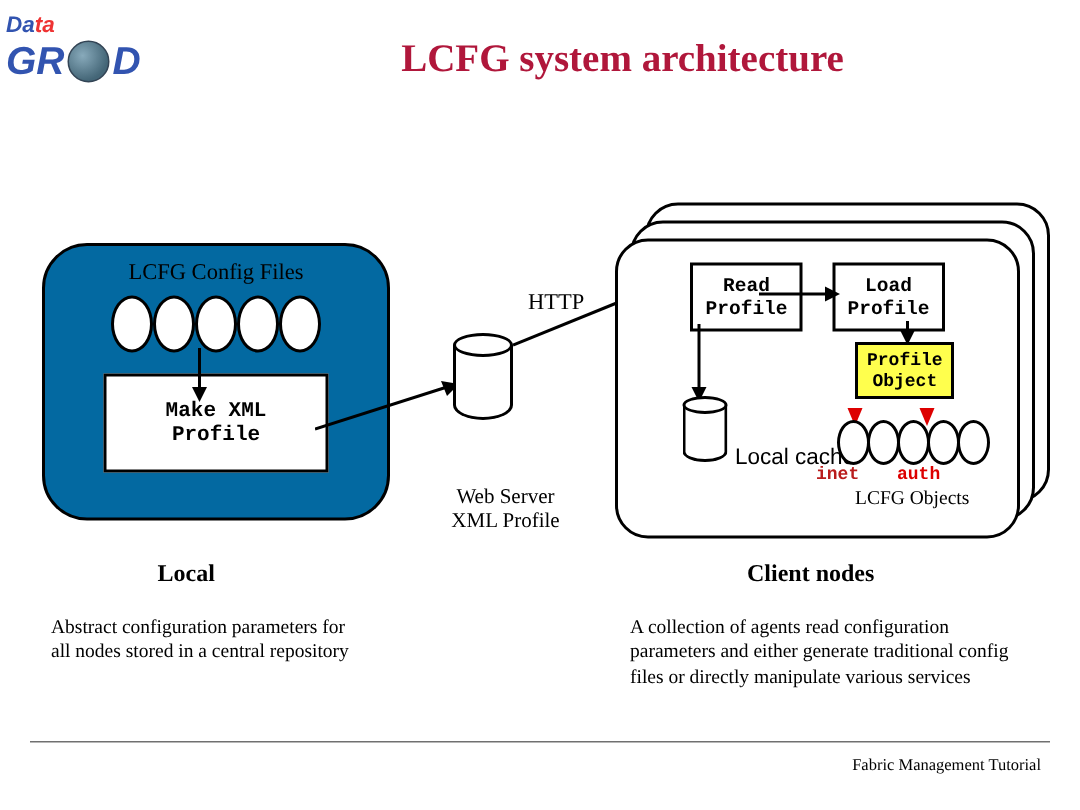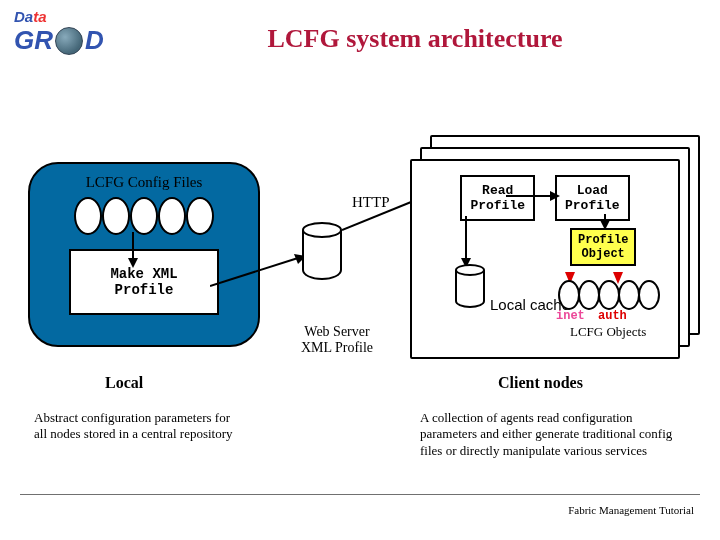--- a/index.html
+++ b/index.html
@@ -1,18 +1,18 @@
 <!DOCTYPE html>
 <html><head>
 <meta charset="utf-8">
 <style>
   * { margin: 0; padding: 0; box-sizing: border-box; }
   body { width: 720px; height: 540px; background: #fff; font-family: Arial, sans-serif; position: relative; overflow: hidden; }
   
-  .logo { position: absolute; top: 8px; left: 14px; width: 95px; height: 50px; }
+  .logo { position: absolute; top: 8px; left: 4px; width: 95px; height: 50px; }
   .logo-data { font-size: 15px; font-weight: bold; font-style: italic; }
   .logo-d1 { color: #3254b0; }
   .logo-d2 { color: #e33; }
   .logo-grid { font-size: 26px; font-weight: bold; font-style: italic; color: #3254b0; display: flex; align-items: center; }
   .logo-globe { width: 28px; height: 28px; border-radius: 50%; background: radial-gradient(circle at 35% 35%, #8ab 0%, #467 70%); border: 1px solid #345; display: inline-block; margin: 0 2px; }
   
   .title { position: absolute; top: 24px; left: 150px; right: 40px; text-align: center; font-size: 26px; font-weight: bold; color: #b0173b; font-family: 'Comic Sans MS', cursive; }
   
   .server-box { position: absolute; top: 162px; left: 28px; width: 232px; height: 185px; border: 2px solid #000; border-radius: 30px; background: #0369a1; padding: 10px 12px; }
   .server-heading { font-size: 15px; text-align: center; font-family: 'Comic Sans MS', cursive; margin-bottom: 6px; }
@@ -24,38 +24,38 @@
   
   .http-label { position: absolute; top: 194px; left: 352px; font-family: 'Comic Sans MS', cursive; font-size: 15px; }
   
   .cylinder { position: absolute; top: 222px; left: 302px; width: 40px; height: 58px; }
   .cyl-body { width: 40px; height: 50px; background: #fff; border: 2px solid #000; border-top: none; border-radius: 0 0 20px 20px / 0 0 10px 10px; position: absolute; top: 8px; }
   .cyl-top { width: 40px; height: 16px; background: #fff; border: 2px solid #000; border-radius: 50%; position: absolute; top: 0; }
   
   .web-label { position: absolute; top: 288px; left: 282px; font-family: 'Comic Sans MS', cursive; font-size: 14px; text-align: center; width: 110px; margin-top: 36px; }
   
   .client-stack { position: absolute; top: 135px; left: 410px; width: 290px; height: 220px; }
-  .stack-layer { position: absolute; border: 2px solid #000; border-radius: 2px; background: #fff; }
+  .stack-layer { position: absolute; border: 2px solid #000; border-radius: 22px; background: #fff; }
   .stack-l1 { top: 0; left: 20px; width: 270px; height: 200px; }
   .stack-l2 { top: 12px; left: 10px; width: 270px; height: 200px; }
   .stack-l3 { top: 24px; left: 0; width: 270px; height: 200px; padding: 10px; }
   
   .client-top-row { display: flex; gap: 20px; justify-content: center; margin-top: 4px; }
   .profile-box { border: 2px solid #000; background: #fff; font-family: 'Courier New', monospace; font-weight: bold; font-size: 13px; text-align: center; padding: 6px 8px; position: relative; }
   .profile-box::after { content: ''; position: absolute; left: 3px; top: 3px; width: 100%; height: 100%; background: rgba(0,0,0,0.18); z-index: -1; }
   
   .profile-object { position: absolute; top: 228px; left: 570px; border: 2px solid #000; background: #ffff4d; font-family: 'Courier New', monospace; font-weight: bold; font-size: 12px; text-align: center; padding: 3px 6px; }
   .profile-object::after { content: ''; position: absolute; left: 3px; top: 3px; width: 100%; height: 100%; background: rgba(0,0,0,0.18); z-index: -1; }
   
   .small-cyl { position: absolute; top: 264px; left: 455px; width: 30px; height: 44px; }
   .small-cyl .cyl-body { width: 30px; height: 38px; top: 6px; border-radius: 0 0 15px 15px / 0 0 7px 7px; }
   .small-cyl .cyl-top { width: 30px; height: 12px; }
   
   .local-cache-label { position: absolute; top: 296px; left: 490px; font-family: Liberation Sans, sans-serif; font-size: 15px; }
-  .inet-label { position: absolute; top: 309px; left: 544px; font-family: 'Courier New', monospace; font-weight: bold; font-size: 12px; color: #ec4899; margin-left: 12px; }
+  .inet-label { position: absolute; top: 309px; left: 544px; font-family: 'Courier New', monospace; font-weight: bold; font-size: 12px; color: #b91c1c; }
   .auth-label { position: absolute; top: 309px; left: 598px; font-family: 'Courier New', monospace; font-weight: bold; font-size: 12px; color: #d00; }
   .lcfg-obj-label { position: absolute; top: 324px; left: 570px; font-family: 'Comic Sans MS', cursive; font-size: 13px; }
   
   .lcfg-ovals { position: absolute; top: 280px; left: 560px; display: flex; }
   .oval-sm { width: 22px; height: 30px; border: 2px solid #000; border-radius: 50%; background: #fff; margin-left: -2px; }
   
   .server-label { position: absolute; top: 374px; left: 105px; font-family: 'Comic Sans MS', cursive; font-size: 16px; font-weight: bold; }
   .client-label { position: absolute; top: 374px; left: 498px; font-family: 'Comic Sans MS', cursive; font-size: 16px; font-weight: bold; }
   
   .server-desc { position: absolute; top: 410px; left: 34px; width: 210px; font-family: 'Comic Sans MS', cursive; font-size: 13px; line-height: 1.25; }

